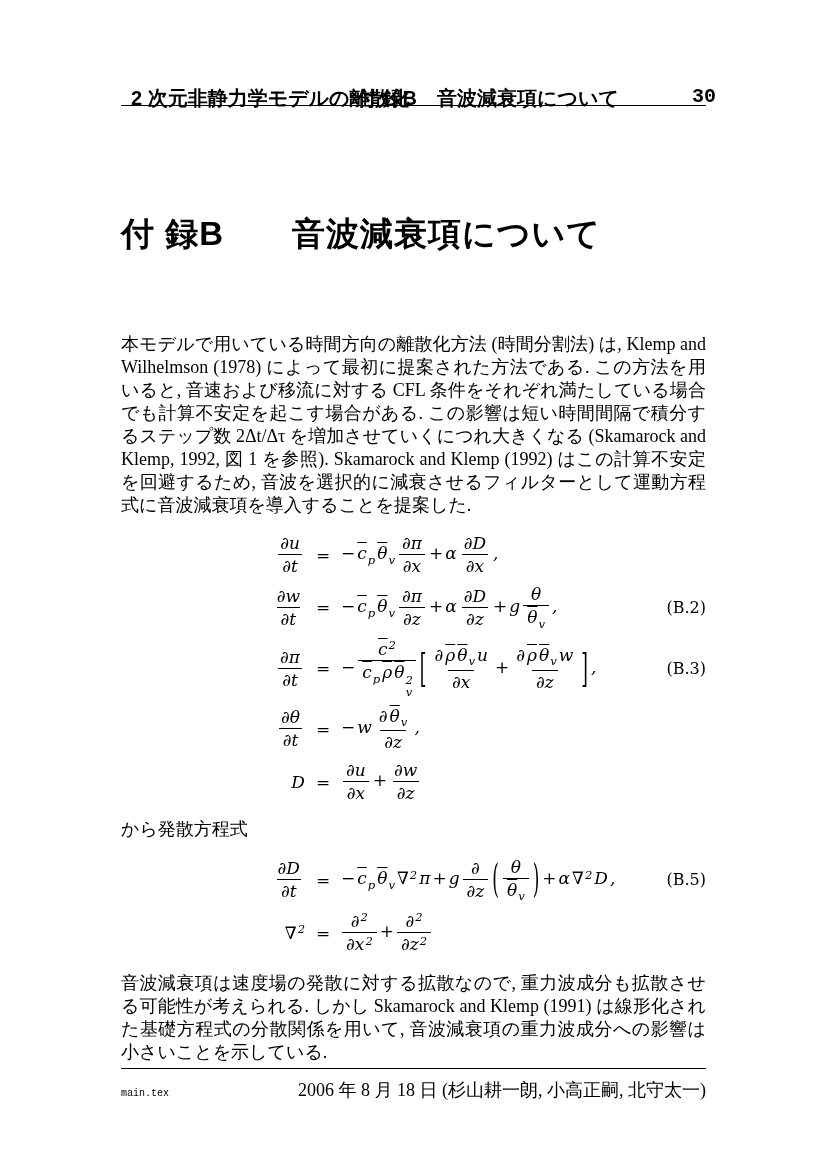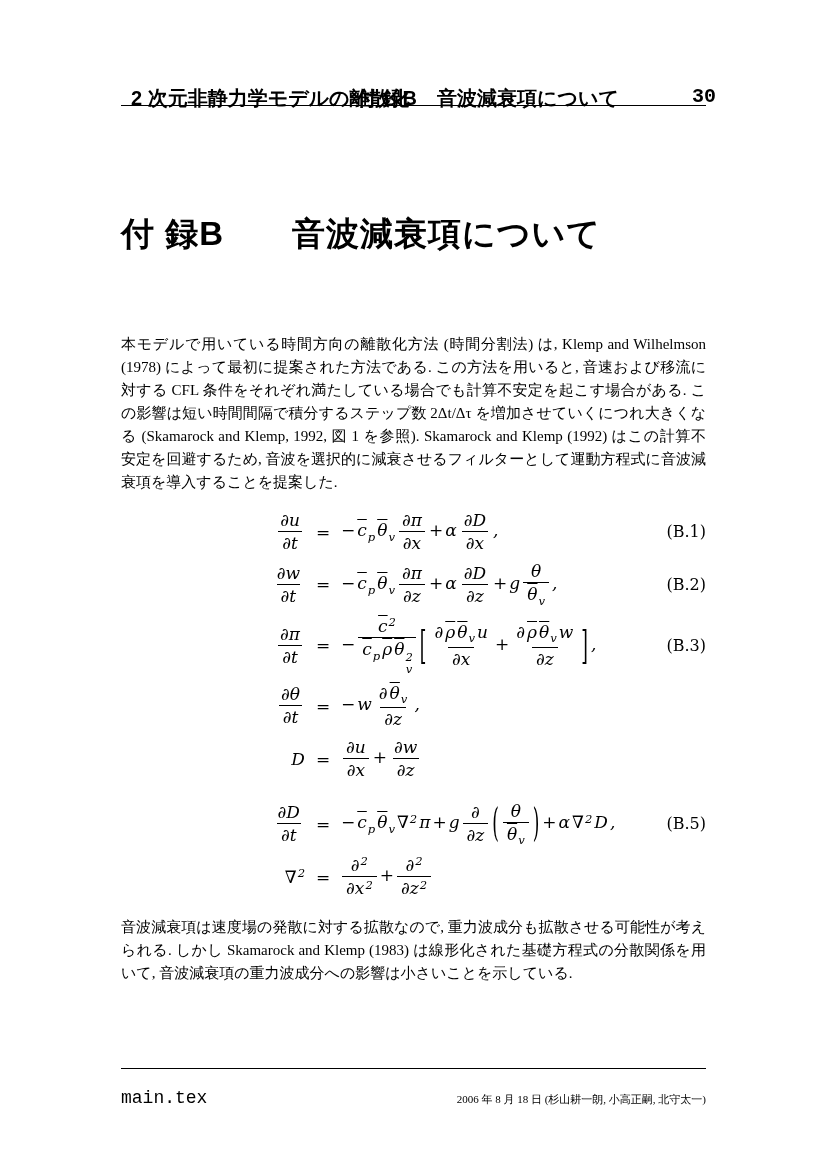--- a/index.html
+++ b/index.html
@@ -17,21 +17,21 @@
   .rh-left  { position:absolute; left:0; top:0; }
   .rh-center{ position:absolute; left:226px; top:0; }
   .rh-page  { position:absolute; right:0; top:0; font-family:Liberation Mono, monospace; font-weight:bold; }
   .rule { position:absolute; left:121px; width:585px; border-top:1px solid #000; height:0; }
   .header-rule { top:105px; }
   .footer-rule { top:1068px; }
 
   
   .content { position:absolute; left:121px; top:215px; width:585px; }
   .chapter-title { font-size:33px; line-height:1.15; letter-spacing:1px; white-space:nowrap; }
-  .body-par { margin-top:14px; font-size:15px; line-height:23px; text-align:justify; }
+  .body-par { margin-top:14px; font-size:18px; line-height:23px; text-align:justify; }
   .body-par.first { margin-top:80px; }
   .body-par.tight { margin-top:10px; }
 
   
   .eqn-block { margin-top:12px; }
   .eqrow {
     display:grid; grid-template-columns:185px 34px auto 1fr;
     align-items:center; padding:3px 0;
     font-family:"DejaVu Serif","Liberation Serif",serif; font-size:17px;
   }
@@ -46,22 +46,22 @@
   .msub { font-size:68%; vertical-align:-0.4em; font-style:italic; padding-right:1px; }
   .msup { font-size:68%; vertical-align:0.5em; font-style:italic; padding-right:1px; }
   .mss { display:inline-flex; flex-direction:column; align-items:center; font-size:68%; line-height:1.05; vertical-align:-0.55em; font-style:italic; }
   .frac { display:inline-flex; flex-direction:column; align-items:center; vertical-align:middle; margin:0 2px; }
   .fnum, .fden { display:block; text-align:center; padding:0 3px; line-height:1.3; white-space:nowrap; }
   .fden { border-top:1px solid #000; }
   .mbig { display:inline-block; transform:scaleY(2.35); font-style:normal; margin:0 2px; font-size:17px; }
 
   
   .running-footer { position:absolute; top:1072px; left:121px; width:585px; display:flex; justify-content:space-between; align-items:baseline; }
-  .ft-file { font-size:18px;margin-top:16px; }
-  .ft-date { font-size:11px; }
+  .ft-file { font-size:10px;margin-top:16px; }
+  .ft-date { font-size:18px; }
 </style>
 </head>
 <body>
 
 <div class="page">
 
   <header class="running-header gothic">
     <span class="rh-left">2 次元非静力学モデルの離散化</span>
     <span class="rh-center">付 録B　音波減衰項について</span>
     <span class="rh-page">30</span>
@@ -84,21 +84,20 @@
           <div class="eqcell rel">=</div>
           <div class="eqcell rhs">
             <span class="mline"><span class="mi">−</span><span class="mi ovl">c</span><span class="msub">p</span><span class="mi ovl">θ</span><span class="msub">v</span><span class="frac">
                 <span class="fnum"><span class="mi">∂π</span></span>
                 <span class="fden"><span class="mi">∂x</span></span>
               </span><span class="mi">+</span><span class="mi">α</span><span class="frac">
                 <span class="fnum"><span class="mi">∂D</span></span>
                 <span class="fden"><span class="mi">∂x</span></span>
               </span><span class="mi">,</span></span>
           </div>
-          <div class="eqcell eqlabel">(B.1)</div>
         </div>
         <div class="eqrow">
           <div class="eqcell lhs">
             <span class="mline"><span class="frac">
                 <span class="fnum"><span class="mi">∂w</span></span>
                 <span class="fden"><span class="mi">∂t</span></span>
               </span></span>
           </div>
           <div class="eqcell rel">=</div>
           <div class="eqcell rhs">
@@ -166,20 +165,21 @@
                 <span class="fden"><span class="mi">∂x</span></span>
               </span><span class="mi">+</span><span class="frac">
                 <span class="fnum"><span class="mi">∂w</span></span>
                 <span class="fden"><span class="mi">∂z</span></span>
               </span></span>
           </div>
           <div class="eqcell eqlabel"></div>
         </div>
       </div>
 
+    <p class="body-par tight">から発散方程式</p>
 
     <div class="eqn-block" id="eq-block-2">
         <div class="eqrow">
           <div class="eqcell lhs">
             <span class="mline"><span class="frac">
                 <span class="fnum"><span class="mi">∂D</span></span>
                 <span class="fden"><span class="mi">∂t</span></span>
               </span></span>
           </div>
           <div class="eqcell rel">=</div>
@@ -205,21 +205,21 @@
                 <span class="fden"><span class="mi">∂x</span><span class="msup">2</span></span>
               </span><span class="mi">+</span><span class="frac">
                 <span class="fnum"><span class="mi">∂</span><span class="msup">2</span></span>
                 <span class="fden"><span class="mi">∂z</span><span class="msup">2</span></span>
               </span></span>
           </div>
           <div class="eqcell eqlabel"></div>
         </div>
       </div>
 
-    <p class="body-par">音波減衰項は速度場の発散に対する拡散なので, 重力波成分も拡散させる可能性が考えられる. しかし Skamarock and Klemp (1983) は線形化された基礎方程式の分散関係を用いて, 音波減衰項の重力波成分への影響は小さいことを示している.</p>
+    <p class="body-par">音波減衰項は速度場の発散に対する拡散なので, 重力波成分も拡散させる可能性が考えられる. しかし Skamarock and Klemp (1991) は線形化された基礎方程式の分散関係を用いて, 音波減衰項の重力波成分への影響は小さいことを示している.</p>
   </main>
 
   <div class="rule footer-rule"></div>
   <footer class="running-footer">
     <span class="ft-file mono">main.tex</span>
     <span class="ft-date">2006 年 8 月 18 日 (杉山耕一朗, 小高正嗣, 北守太一)</span>
   </footer>
 
 </div>
 

